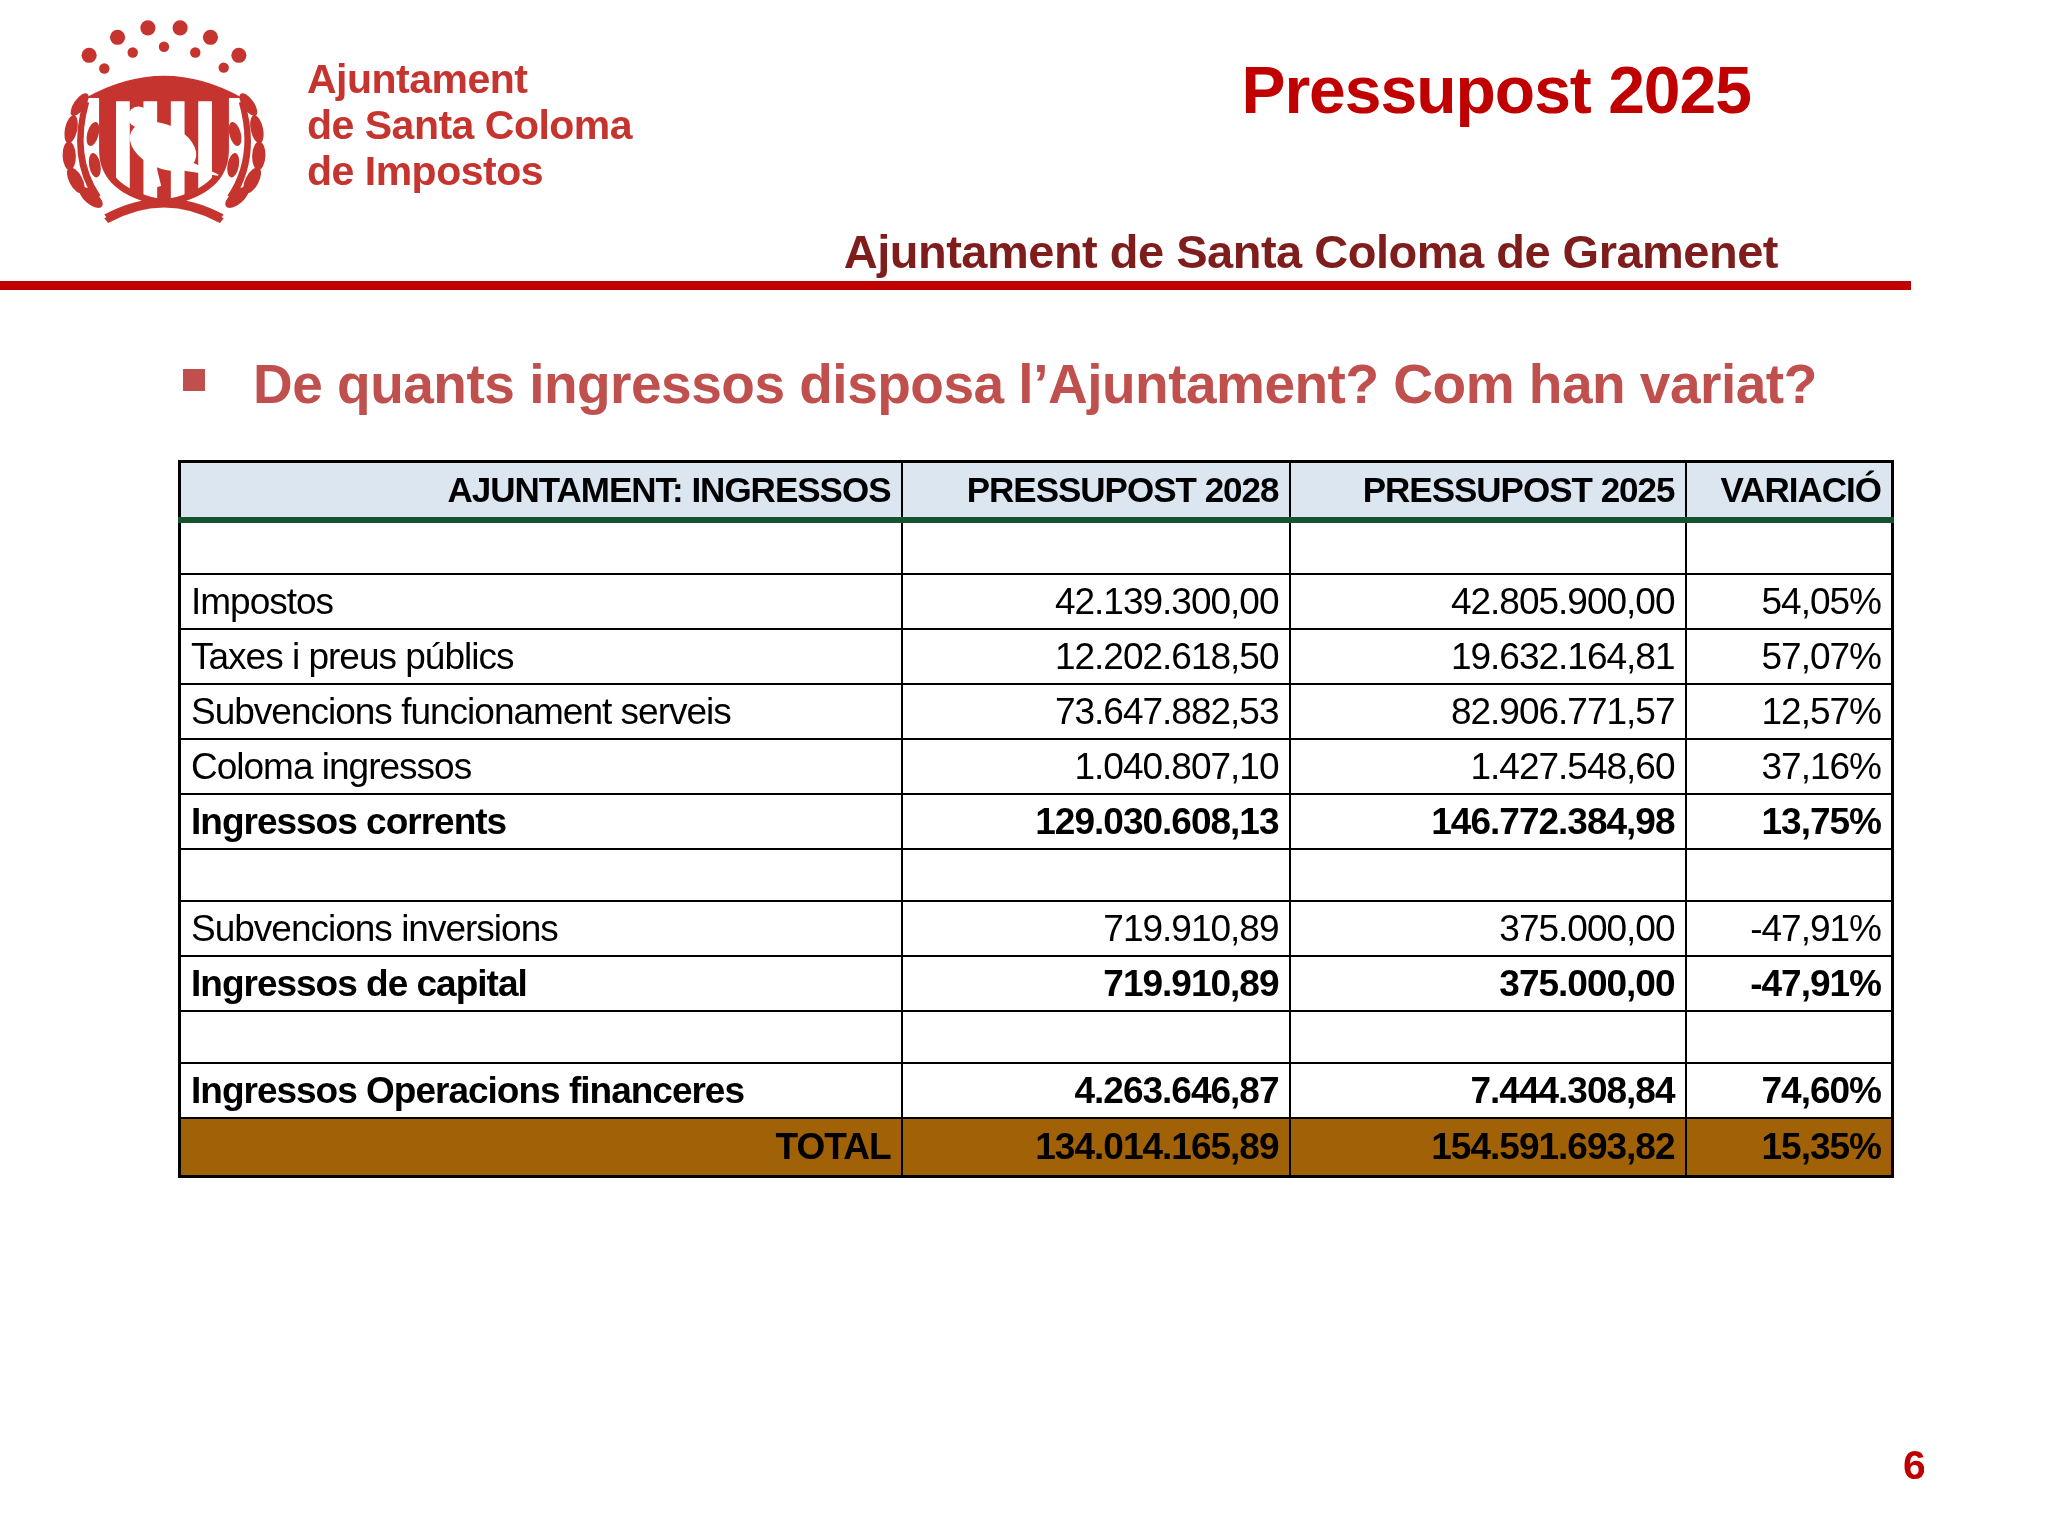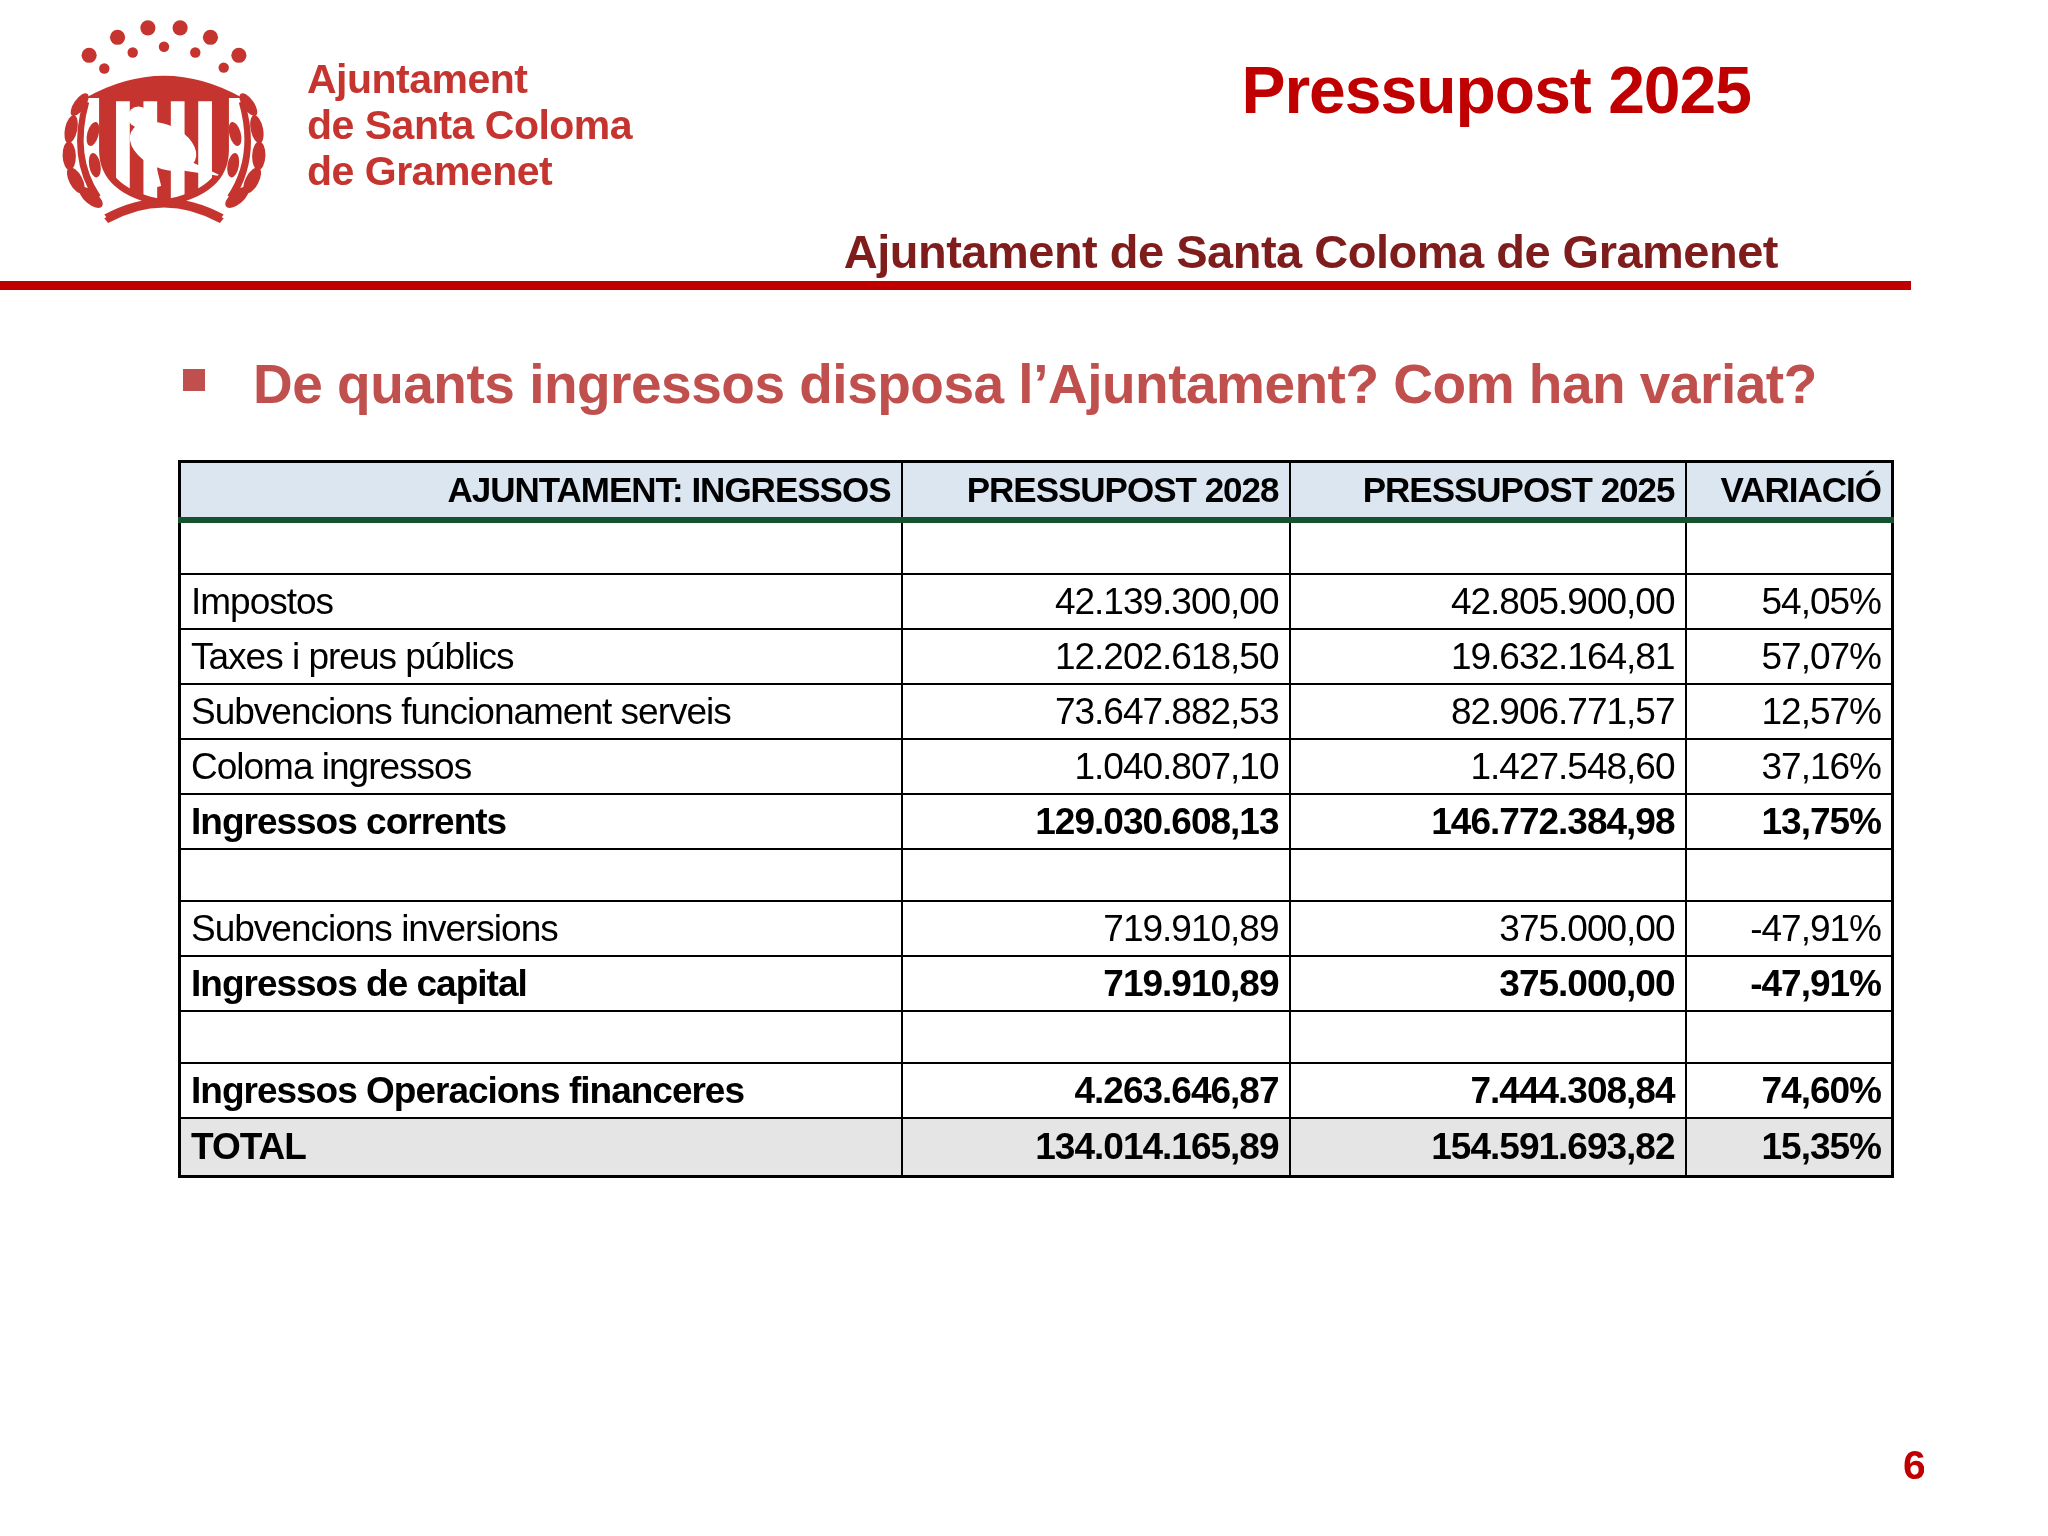--- a/index.html
+++ b/index.html
@@ -41,21 +41,21 @@
     border:2px solid #000;padding:0 10px;font-size:37px;letter-spacing:-1px;
     overflow:hidden;white-space:nowrap;vertical-align:middle;
   }
   table.budget{border:3px solid #000;}
   tr.hdr th{
     background:#dce6f1;font-weight:700;font-size:35px;text-align:right;
     height:54px;border-bottom:6px solid #14532d;
   }
   tr.spacer td{height:50px;}
   tr.data td{height:53px;}
-  tr.total td{height:56px;background:#e5e5e5;}
+  tr.total td{height:56px;background:#a16207;text-align:right;}
   td.c-label{text-align:left;}
   td.c-num{text-align:right;}
   td.c-pct{text-align:right;font-size:34px;}
   tr.bold td{font-weight:700;}
   
   .page-number{
     position:absolute;top:1442px;left:1903px;font-size:41px;font-weight:700;color:#c00000;
   }
 </style>
 </head>
@@ -128,21 +128,21 @@
           <ellipse cx="190" cy="135" rx="13" ry="6" transform="rotate(75 190 135)"></ellipse>
           <ellipse cx="188" cy="168" rx="13" ry="6" transform="rotate(-80 188 168)"></ellipse>
         </g>
         <path d="M52 224 Q115 188 178 224 L174 229 Q115 196 56 229 Z"></path>
         <path d="M178 220 Q115 186 52 220 L56 225 Q115 194 174 225 Z"></path>
       </g>
     </svg>
     <div class="logo-text">
       <div>Ajuntament</div>
       <div>de Santa Coloma</div>
-      <div>de Gramenet</div>
+      <div>de Impostos</div>
     </div>
   </div>
 
   <div class="main-title">Pressupost 2025</div>
   <div class="sub-title">Ajuntament de Santa Coloma de Gramenet</div>
   <div class="rule"></div>
 
   <div class="question">
     <span class="bullet-square"></span>
     <span class="question-text">De quants ingressos disposa l’Ajuntament? Com han variat?</span>

